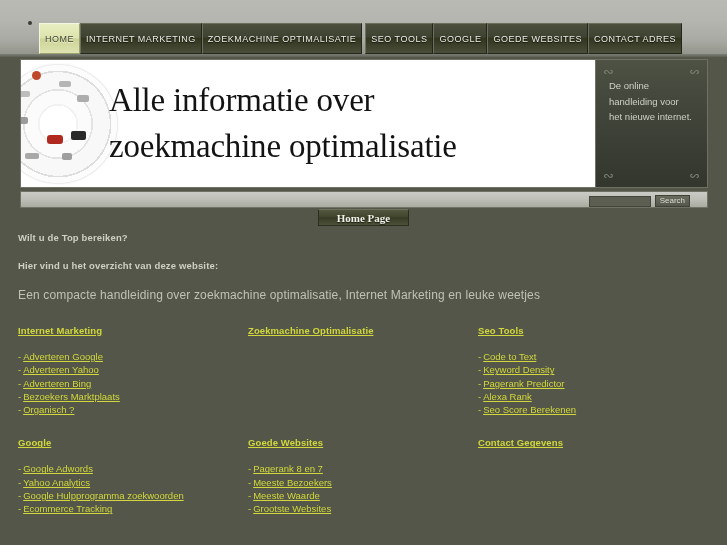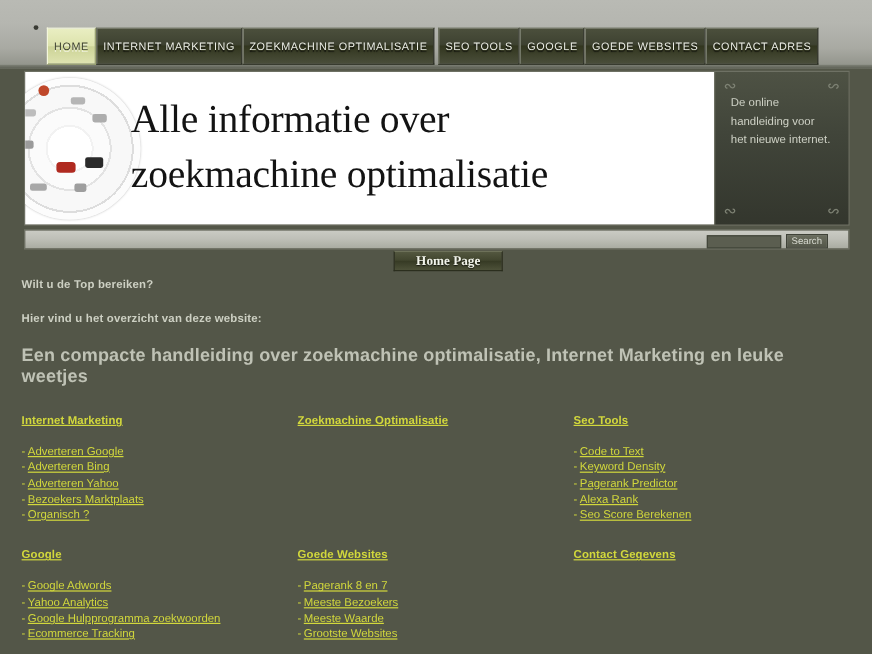--- a/index.html
+++ b/index.html
@@ -198,21 +198,21 @@
     color: #d9dbd2;
     font-family: "Liberation Sans", sans-serif;
     font-size: 8px;
     line-height: 10px;
     cursor: pointer;
   }
 
   
   #homepage-button {
     position: absolute;
-    left: 328px; top: 209px;
+    left: 318px; top: 209px;
     width: 91px; height: 17px;
     background: linear-gradient(to bottom, #53573f 0%, #42462f 45%, #373b25 52%, #4d5139 100%);
     border: 1px solid #2b2e1e;
     border-top-color: #6d7159;
     display: flex;
     align-items: center;
     justify-content: center;
     font-family: "Liberation Serif", serif;
     font-weight: bold;
     font-size: 11px;
@@ -230,25 +230,24 @@
     padding: 0 18px;
   }
   .intro-bold {
     font-size: 9.5px;
     font-weight: bold;
     color: #cdd0c3;
     margin-bottom: 17px;
     letter-spacing: .15px;
   }
   .intro-plain {
-    font-size: 15px;
+    font-size: 12px;
     color: #bfc2b5;
     margin-bottom: 18px;
     letter-spacing: .15px;
-    font-weight: bold;
   }
 
   .link-grid {
     display: grid;
     grid-template-columns: 230px 230px 1fr;
     row-gap: 16px;
   }
   .link-block { padding-top: 0; }
   .block-title {
     display: inline-block;
@@ -333,22 +332,22 @@
 <div id="homepage-button">Home Page</div>
 
 <main id="content">
   <div class="intro-bold">Wilt u de Top bereiken?</div>
   <div class="intro-bold">Hier vind u het overzicht van deze website:</div>
   <div class="intro-plain">Een compacte handleiding over zoekmachine optimalisatie, Internet Marketing en leuke weetjes</div>
 
   <div class="link-grid" id="link-grid">
       <div class="link-block"><a class="block-title">Internet Marketing</a><ul class="block-list">
           <li><span class="dash">-</span><a>Adverteren Google</a></li>
+          <li><span class="dash">-</span><a>Adverteren Yahoo</a></li>
           <li><span class="dash">-</span><a>Adverteren Bing</a></li>
-          <li><span class="dash">-</span><a>Adverteren Yahoo</a></li>
           <li><span class="dash">-</span><a>Bezoekers Marktplaats</a></li>
           <li><span class="dash">-</span><a>Organisch ?</a></li>
         </ul></div>
       <div class="link-block"><a class="block-title">Zoekmachine Optimalisatie</a></div>
       <div class="link-block"><a class="block-title">Seo Tools</a><ul class="block-list">
           <li><span class="dash">-</span><a>Code to Text</a></li>
           <li><span class="dash">-</span><a>Keyword Density</a></li>
           <li><span class="dash">-</span><a>Pagerank Predictor</a></li>
           <li><span class="dash">-</span><a>Alexa Rank</a></li>
           <li><span class="dash">-</span><a>Seo Score Berekenen</a></li>

